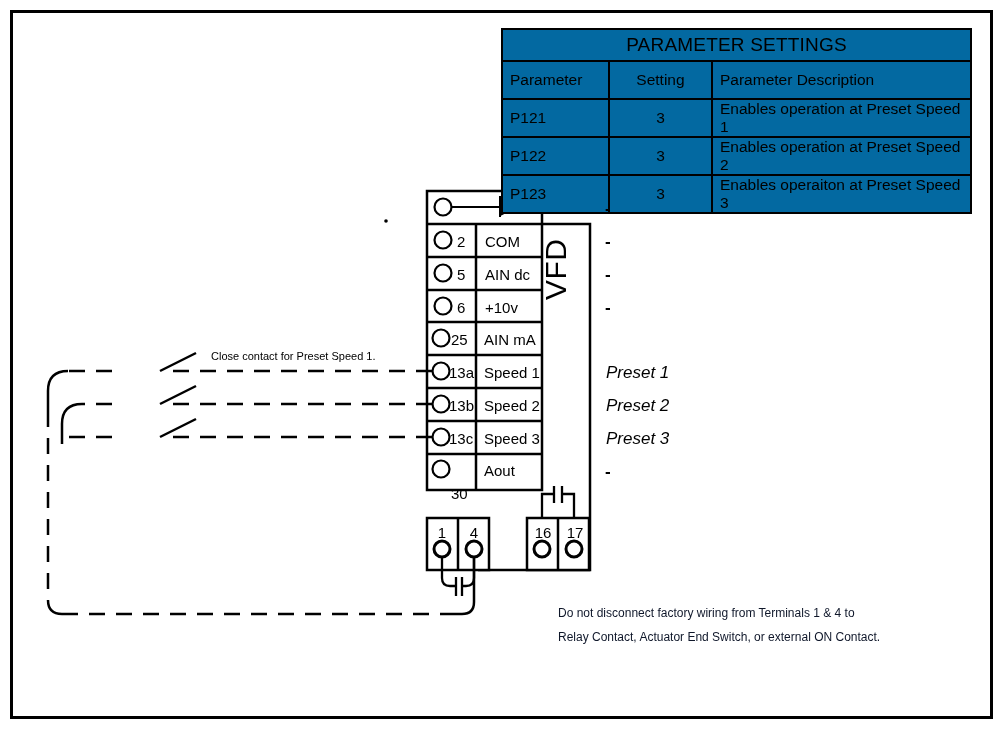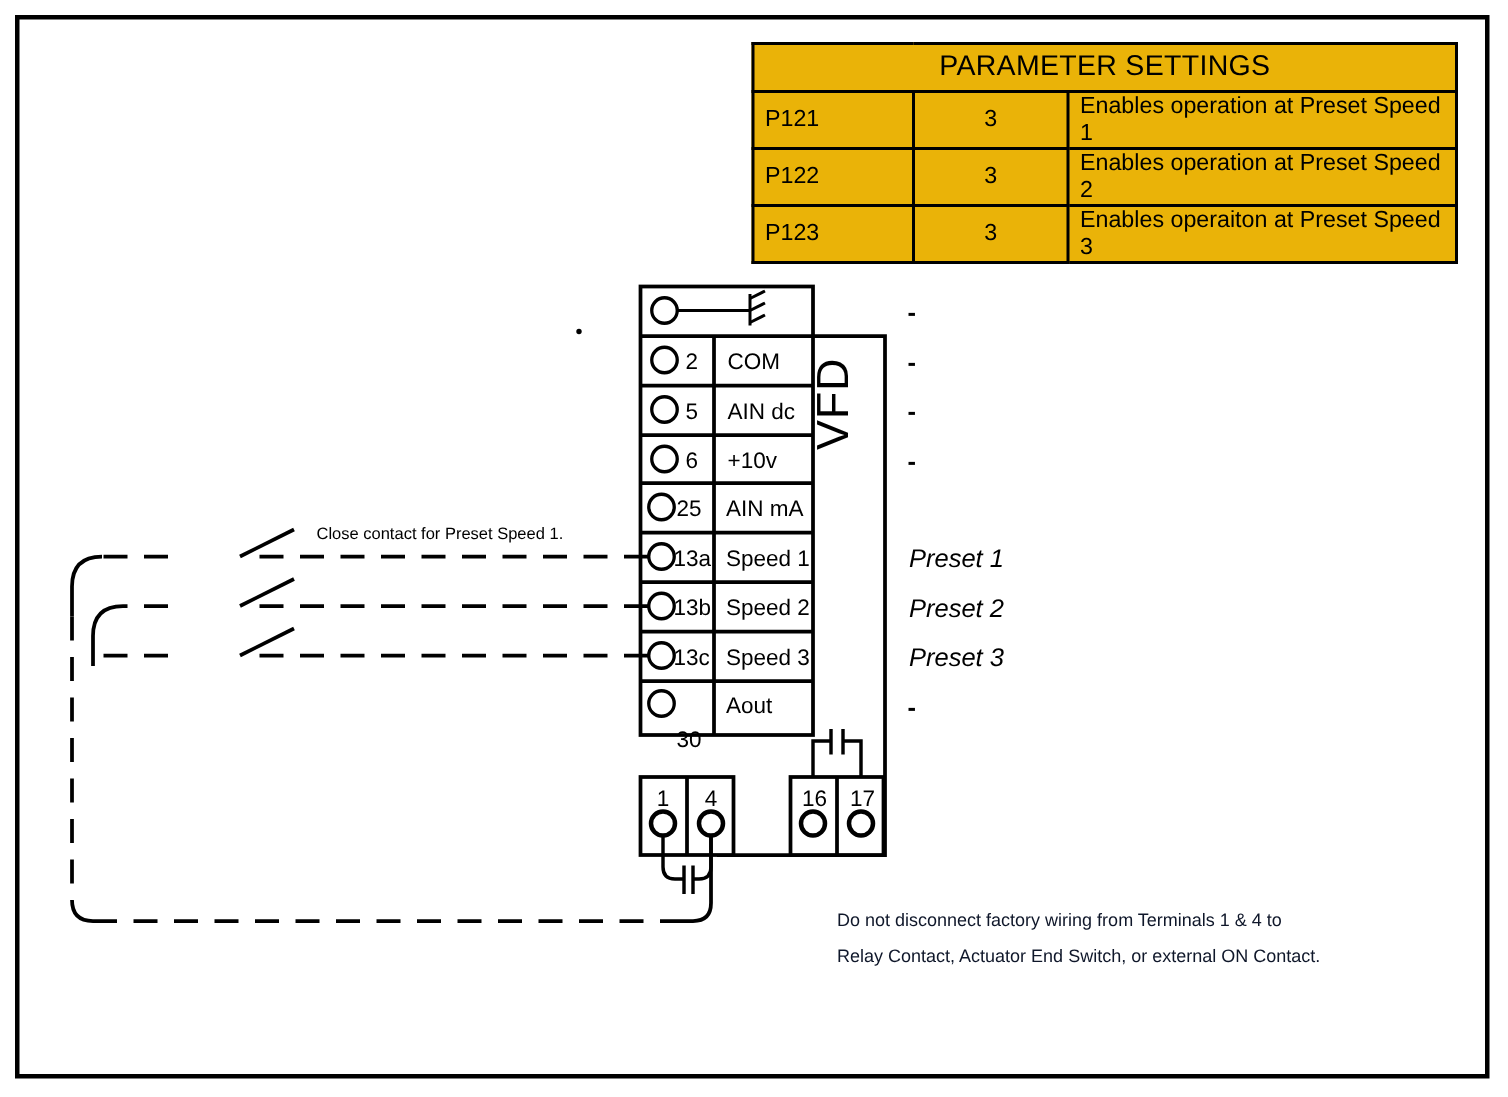--- a/index.html
+++ b/index.html
@@ -29,21 +29,21 @@
     box-sizing: border-box;
   }
 
   
   #param-table {
     position: absolute;
     left: 501px;
     top: 28px;
     width: 471px;
     border-collapse: collapse;
-    background: #eab308;
+    background: #0369a1;
   }
   #param-table td, #param-table th {
     border: 2px solid #000;
     font-size: 15.5px;
     color: #000;
     font-weight: normal;
     padding: 0;
     height: 27px;
     box-sizing: border-box;
   }
@@ -250,20 +250,25 @@
       <path d="M 62 614 L 452 614" stroke-dasharray="16 11"></path>
     </g>
 
   </svg>
 
   <table id="param-table">
     <tbody>
       <tr>
         <td class="tbl-title" colspan="3">PARAMETER SETTINGS</td>
       </tr>
+      <tr class="hdr">
+        <td class="c-param">Parameter</td>
+        <td class="c-set">Setting</td>
+        <td class="c-desc">Parameter Description</td>
+      </tr>
       <tr>
         <td class="c-param">P121</td>
         <td class="c-set">3</td>
         <td class="c-desc">Enables operation at Preset Speed 1</td>
       </tr>
       <tr>
         <td class="c-param">P122</td>
         <td class="c-set">3</td>
         <td class="c-desc">Enables operation at Preset Speed 2</td>
       </tr>

